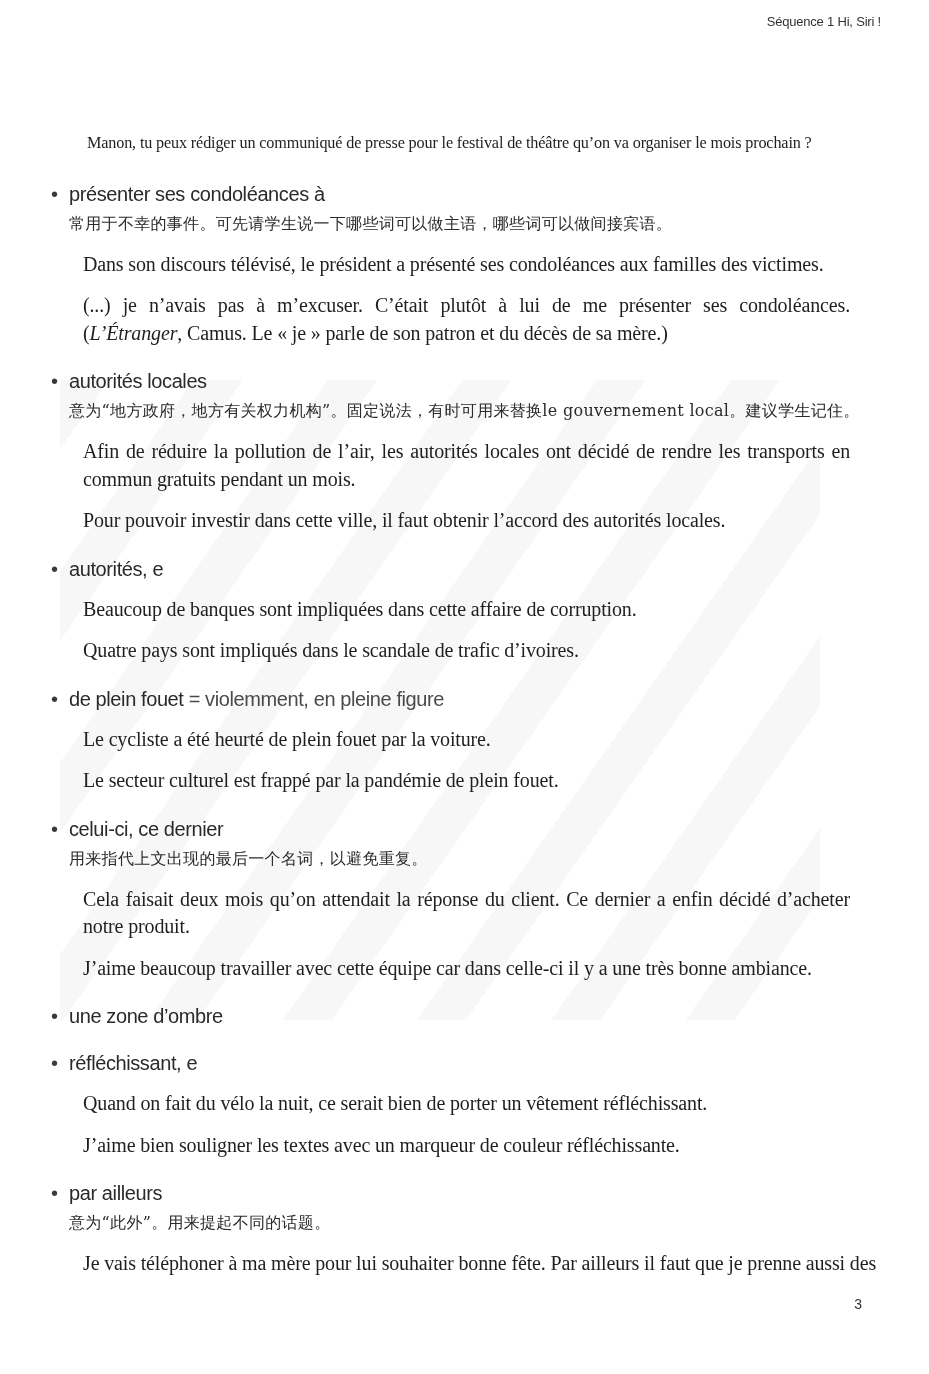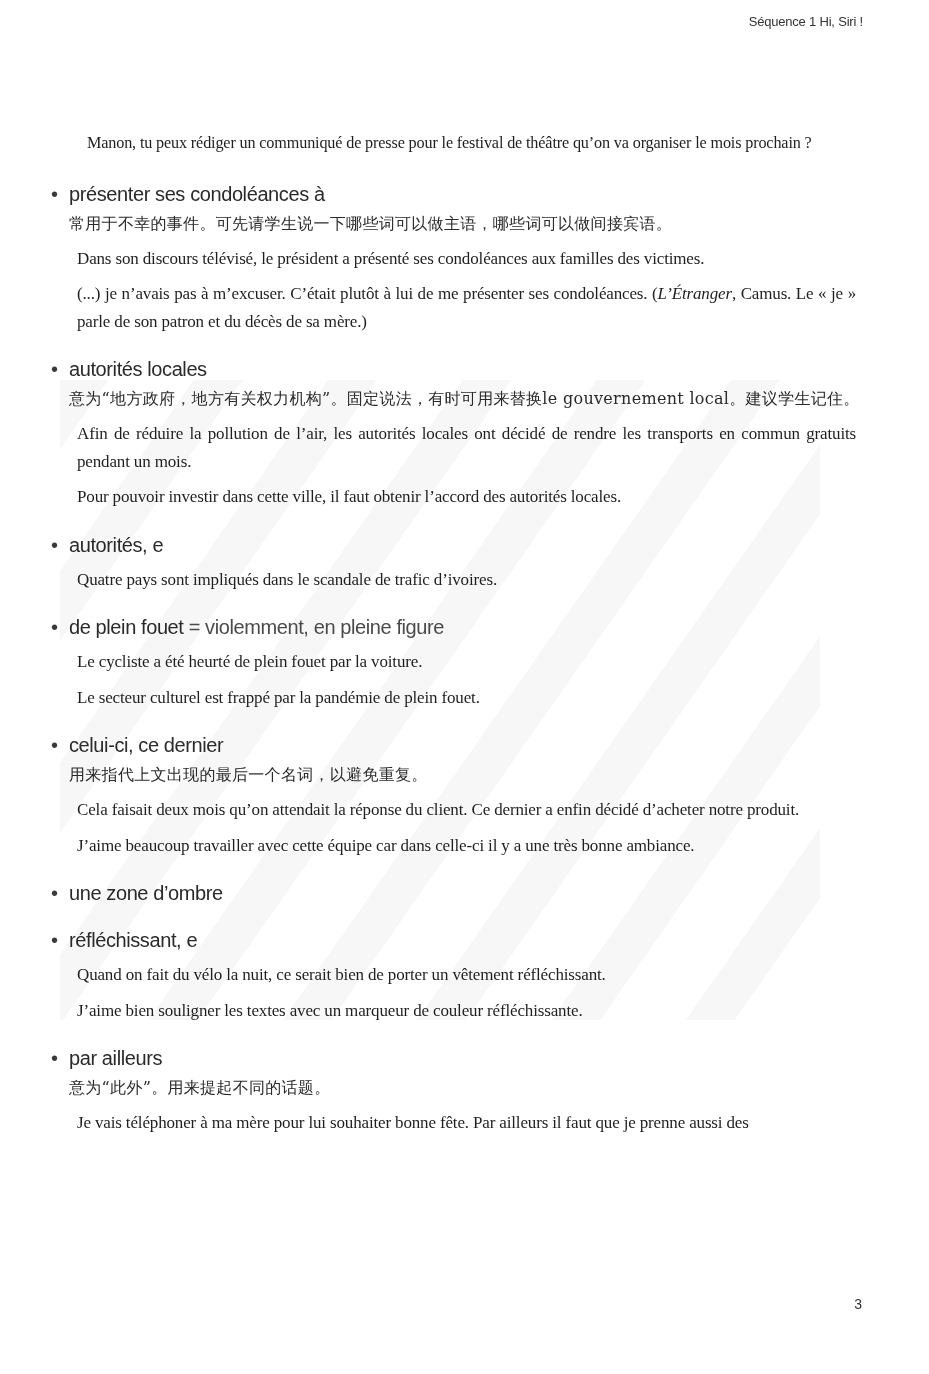--- a/index.html
+++ b/index.html
@@ -11,21 +11,21 @@
   }
   .watermark {
     position: absolute; left: 60px; top: 380px; width: 760px; height: 640px;
     pointer-events: none; z-index: 0;
     background:
       repeating-linear-gradient(-55deg, rgba(0,0,0,0) 0px, rgba(0,0,0,0) 70px, rgba(0,0,0,0.035) 70px, rgba(0,0,0,0.035) 110px);
     transform: skewY(0deg);
     opacity: 0.9;
   }
   .running-head {
-    position: absolute; right: 66px; top: 14px;
+    position: absolute; right: 48px; top: 14px;
     font-family: "Liberation Sans", "DejaVu Sans", sans-serif;
     font-size: 13px; color: #333; letter-spacing: -0.2px;
     z-index: 1;
   }
   .content {
     position: absolute; left: 69px; top: 112px; width: 795px; z-index: 1;
   }
   .para {
     font-size: 16.2px; line-height: 27.5px; margin: 18px; text-align: justify;
     letter-spacing: -0.15px;
@@ -40,21 +40,21 @@
   .entry-head .bullet {
     position: absolute; left: -18px; top: 0; font-size: 20px; color: #3a3a3a;
   }
   .entry-head .term { color: #2a2a2a; }
   .entry-head .gloss { color: #4a4a4a; }
   .cn {
     font-family: "DejaVu Serif", "Liberation Serif", serif;
     font-size: 16px; line-height: 27px; margin: 0; color: #2a2a2a;
     text-align: justify; letter-spacing: 0.3px;
   }
-  .ex { font-size: 17px; line-height: 27.5px; margin: 8px; text-align: justify; letter-spacing: -0.15px; }
+  .ex { font-size: 20px; line-height: 27.5px; margin: 14px; text-align: justify; letter-spacing: -0.15px; }
   .ex i { font-style: italic; }
   .page-number {
     position: absolute; right: 67px; top: 1296px;
     font-family: "Liberation Sans", "DejaVu Sans", sans-serif;
     font-size: 14px; color: #333; z-index: 1;
   }
 </style>
 </head>
 <body>
 
@@ -84,20 +84,21 @@
     <p class="cn">意为“地方政府，地方有关权力机构”。固定说法，有时可用来替换le gouvernement local。建议学生记住。</p>
     <p class="ex">Afin de réduire la pollution de l’air, les autorités locales ont décidé de rendre les transports en commun gratuits pendant un mois.</p>
     <p class="ex">Pour pouvoir investir dans cette ville, il faut obtenir l’accord des autorités locales.</p>
   </div>
 
   <div class="entry" style="margin-top:21px;">
     <div class="entry-head">
       <span class="bullet">•</span>
       <span class="term">autorités, e</span>
     </div>
+    <p class="ex">Beaucoup de banques sont impliquées dans cette affaire de corruption.</p>
     <p class="ex">Quatre pays sont impliqués dans le scandale de trafic d’ivoires.</p>
   </div>
 
   <div class="entry" style="margin-top:21px;">
     <div class="entry-head">
       <span class="bullet">•</span>
       <span class="term">de plein fouet</span><span class="gloss"> = violemment, en pleine figure</span>
     </div>
     <p class="ex">Le cycliste a été heurté de plein fouet par la voiture.</p>
     <p class="ex">Le secteur culturel est frappé par la pandémie de plein fouet.</p>

